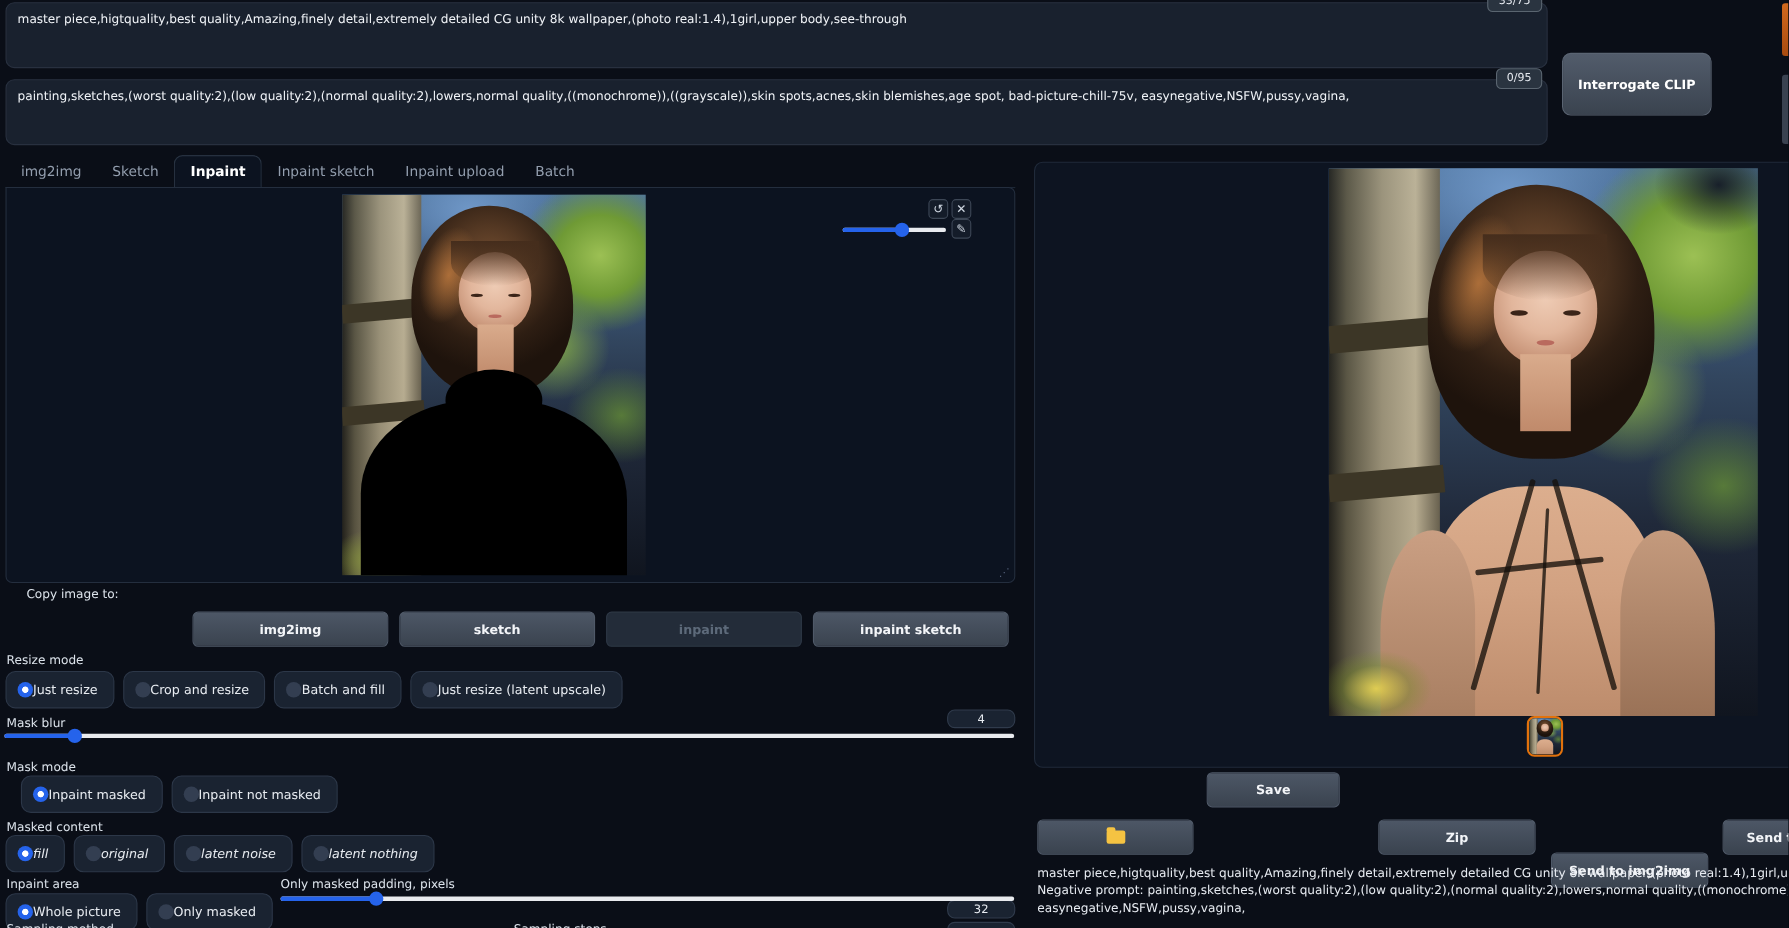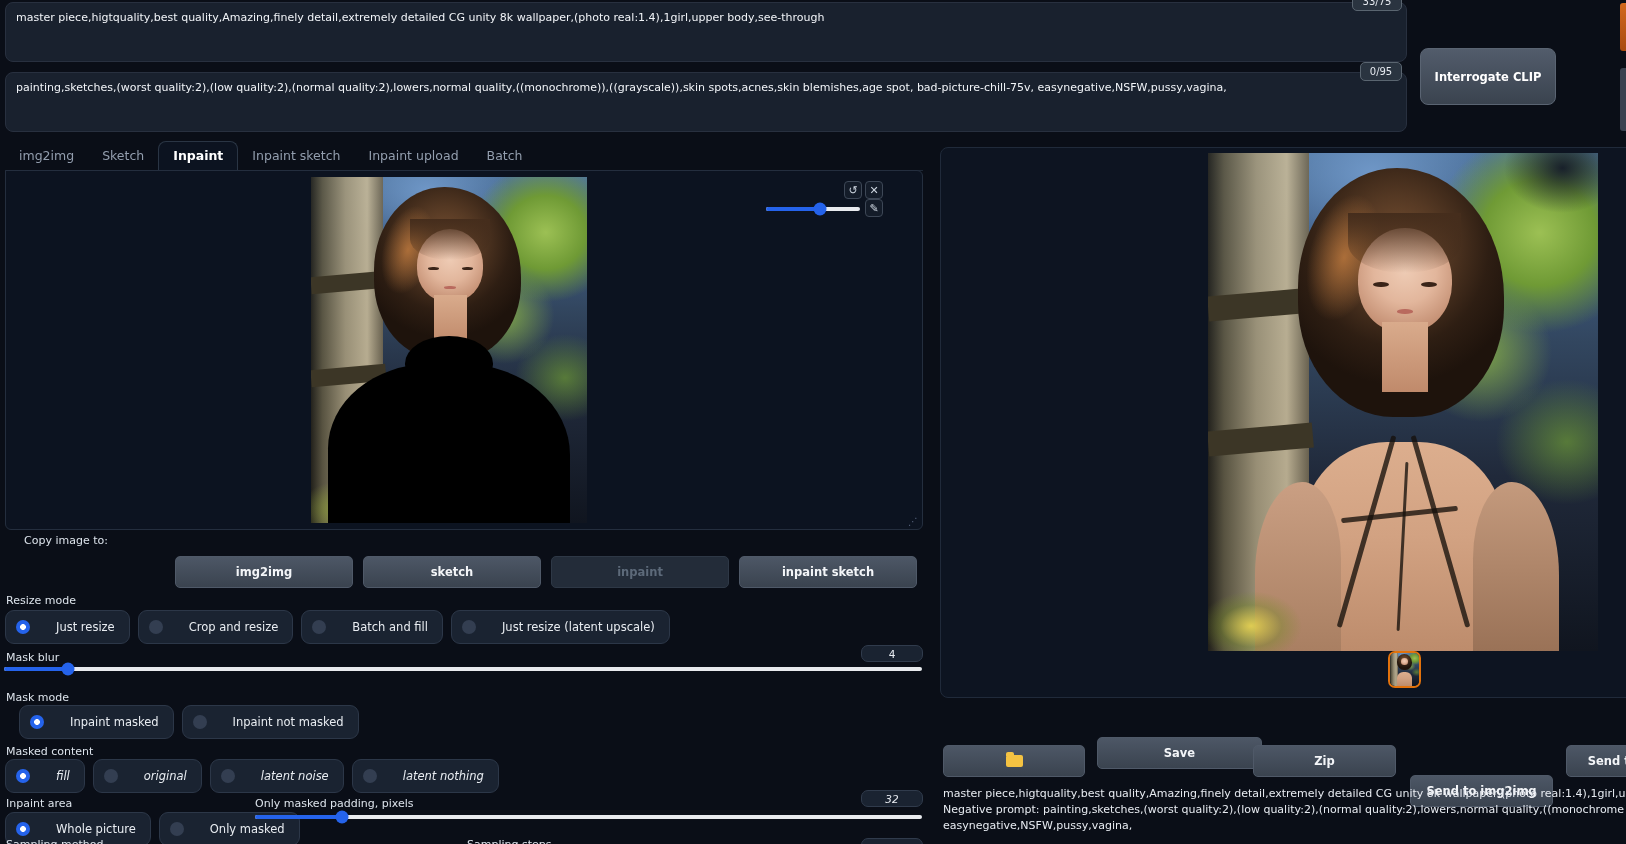--- a/index.html
+++ b/index.html
@@ -35,21 +35,21 @@
   .slider .track{position:absolute;left:0;right:0;top:50%;height:4px;margin-top:-2px;background:#e8eaee;border-radius:3px;}
   .slider .fill{height:100%;background:#2563eb;border-radius:3px;}
   .slider .handle{position:absolute;top:50%;width:13px;height:13px;border-radius:50%;background:#2563eb;
     transform:translate(-50%,-50%);}
 
   
   .label{position:absolute;font-size:11px;color:#dce3eb;white-space:nowrap;}
   .value-box{position:absolute;width:62px;height:17px;background:#1a2331;border:1px solid #303b4c;border-radius:7px;
     font-size:10.5px;color:#e8ecf2;display:flex;align-items:center;justify-content:center;}
   .pill-row{position:absolute;display:flex;gap:8px;}
-  .pill{display:inline-flex;align-items:center;gap:26px;height:34px;padding:0 14px 0 10px;background:#1a2331;
+  .pill{display:inline-flex;align-items:center;gap:0;height:34px;padding:0 14px 0 10px;background:#1a2331;
     border:1px solid #2c3748;border-radius:9px;font-size:11.5px;color:#e8ecf1;cursor:pointer;white-space:nowrap;}
   .radio{width:14px;height:14px;border-radius:50%;background:#333e51;flex:0 0 auto;}
   .pill.selected .radio{background:radial-gradient(circle at 50% 50%,#ffffff 0 2.6px,#2563eb 3.2px);}
   .btn{position:absolute;height:32px;background:linear-gradient(180deg,#4d5766 0%,#3a434f 100%);border:1px solid #4f5968;
     border-radius:5px;color:#f3f5f8;font-weight:bold;font-size:11.5px;display:flex;align-items:center;justify-content:center;
     cursor:pointer;white-space:nowrap;overflow:hidden;}
   .btn.disabled{background:#232c39;border-color:#2e3examples;border-color:#2e3846;color:#5d6a7a;cursor:default;}
 
   
   .photo{position:absolute;overflow:hidden;
@@ -223,21 +223,21 @@
       <span>latent noise</span>
       </div>
     <div class="pill">
       <span class="radio"></span>
       <span>latent nothing</span>
       </div>
   </div>
 
   <div class="label" style="left:6px;top:797px;">Inpaint area</div>
   <div class="label" style="left:255px;top:797px;">Only masked padding, pixels</div>
-  <div class="value-box" style="left:861px;top:790px;font-style:italic;">32</div>
+  <div class="value-box" style="left:861px;top:818px;">32</div>
   <div class="pill-row" style="left:5px;top:812px;">
     <div class="pill selected">
       <span class="radio"></span>
       <span>Whole picture</span>
       </div>
     <div class="pill">
       <span class="radio"></span>
       <span>Only masked</span>
       </div>
   </div>
@@ -283,21 +283,21 @@
         <div class="hair"></div>
         <div class="face"></div>
         <div class="torso"></div>
       </div>
     </div>
   </div>
 
   <div class="btn" style="left:943px;top:745px;width:142px;">
     <span class="folder-glyph"></span>
   </div>
-  <div class="btn" style="left:1097px;top:737px;width:165px;">Save</div>
+  <div class="btn" style="left:1097px;top:702px;width:121px;">Save</div>
   <div class="btn" style="left:1253px;top:745px;width:143px;">Zip</div>
   <div class="btn" style="left:1410px;top:775px;width:143px;">Send to img2img</div>
   <div class="btn" style="left:1566px;top:745px;width:143px;">Send to inpaint</div>
 
   <div class="info-line" style="top:787px;">master piece,higtquality,best quality,Amazing,finely detail,extremely detailed CG unity 8k wallpaper,(photo real:1.4),1girl,upper body,see-through</div>
   <div class="info-line" style="top:803px;">Negative prompt: painting,sketches,(worst quality:2),(low quality:2),(normal quality:2),lowers,normal quality,((monochrome)),((grayscale)),skin spots,acnes,skin blemishes,age spot, bad-picture-chill-75v,</div>
   <div class="info-line" style="top:819px;">easynegative,NSFW,pussy,vagina,</div>
 
 </div>
 

